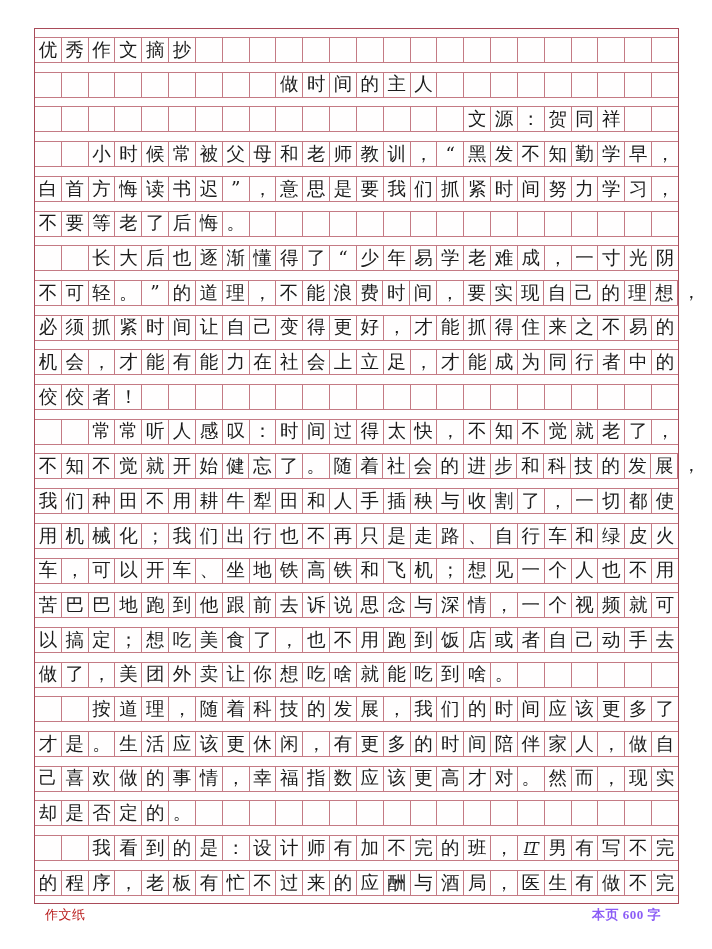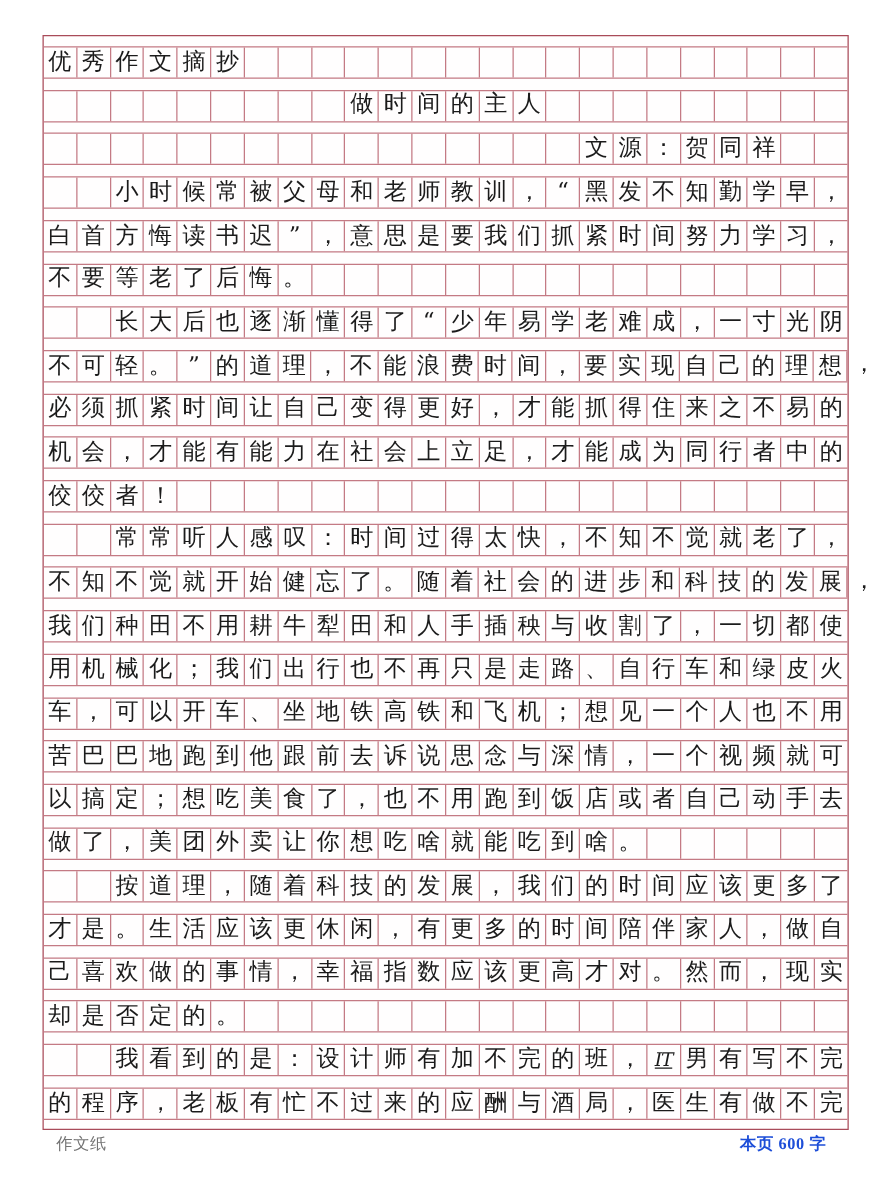--- a/index.html
+++ b/index.html
@@ -66,25 +66,25 @@
       font-size: 18.5px;
       line-height: 1;
       color: #1b1b1b;
       font-family: "DejaVu Serif", serif;
     }
     .footer-label {
       position: absolute;
       top: 906px;
       font-family: "Liberation Serif", serif;
       font-size: 13px;
-      color: #737373;
+      color: #b91c1c;
       letter-spacing: 0.5px;
     }
     .footer-left { left: 45px; }
-    .footer-right { left: 592px; font-weight: bold; color: #1d4ed8; text-align: right; }
+    .footer-right { left: 592px; font-weight: bold; color: #8b5cf6; text-align: right; }
   </style>
 </head>
 <body>
 
 <div class="sheet" id="sheet">
     <div class="grid-row" style="top: 8px;">
       <span class="grid-cell">优</span>
       <span class="grid-cell">秀</span>
       <span class="grid-cell">作</span>
       <span class="grid-cell">文</span>

